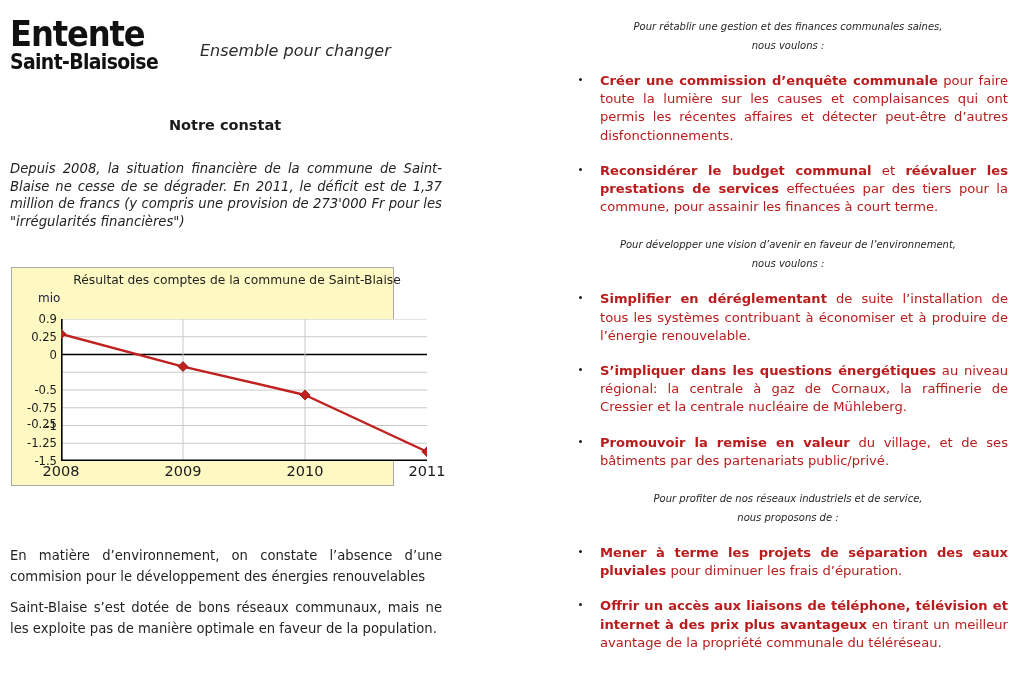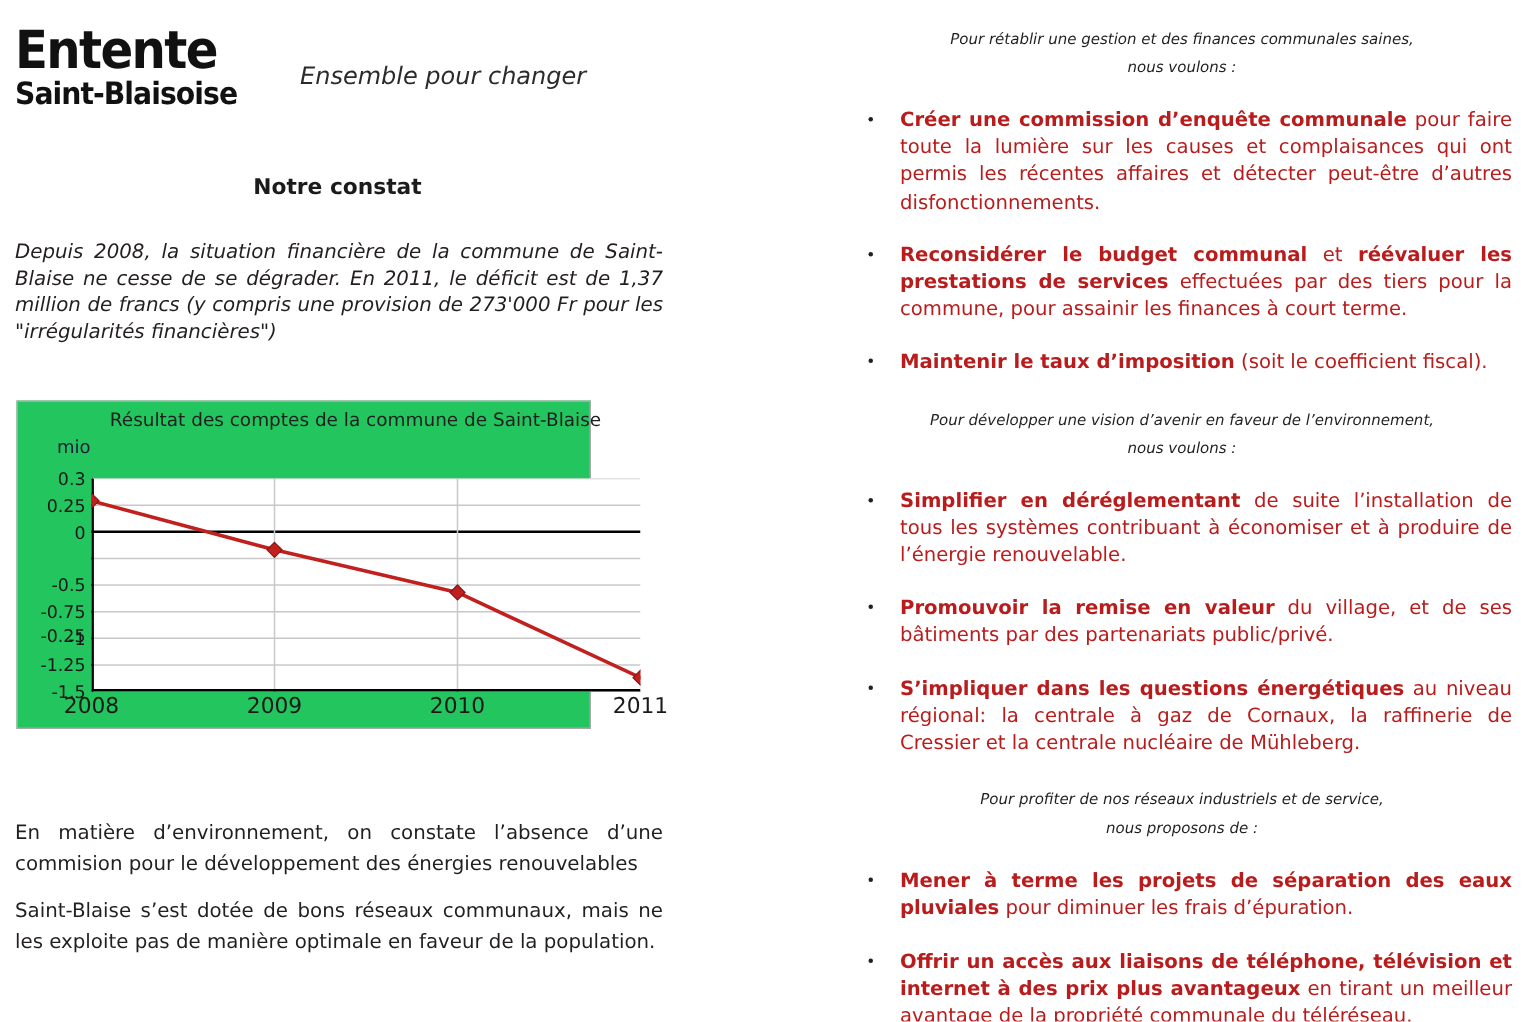--- a/index.html
+++ b/index.html
@@ -90,21 +90,21 @@
   }
 
   
   .chart-frame {
     position: absolute;
     left: 11px;
     top: 267px;
     width: 383px;
     height: 219px;
     border: 1px solid #a9a9a9;
-    background: #22c55e;
+    background: #fef9c3;
     box-sizing: border-box;
   }
   .chart-title {
     position: absolute;
     left: 30px;
     top: 5px;
     width: 390px;
     text-align: center;
     font-size: 12.3px;
     line-height: 15px;
@@ -257,21 +257,21 @@
           <line x1="0" x2="0" y1="142" y2="146" stroke="#000000" stroke-width="1.4"></line>
           <line x1="122" x2="122" y1="142" y2="146" stroke="#000000" stroke-width="1.4"></line>
           <line x1="244" x2="244" y1="142" y2="146" stroke="#000000" stroke-width="1.4"></line>
           <line x1="366" x2="366" y1="142" y2="146" stroke="#000000" stroke-width="1.4"></line>
           <polyline points="0,14.909999999999997 122,47.56999999999999 244,75.97 366,132.77" fill="none" stroke="#c0201e" stroke-width="2.4" stroke-linejoin="round" stroke-linecap="round"></polyline>
           <polygon points="0,9.909999999999997 5,14.909999999999997 0,19.909999999999997 -5,14.909999999999997" fill="#c0201e" stroke="#8d1513" stroke-width="0.8"></polygon>
           <polygon points="122,42.56999999999999 127,47.56999999999999 122,52.56999999999999 117,47.56999999999999" fill="#c0201e" stroke="#8d1513" stroke-width="0.8"></polygon>
           <polygon points="244,70.97 249,75.97 244,80.97 239,75.97" fill="#c0201e" stroke="#8d1513" stroke-width="0.8"></polygon>
           <polygon points="366,127.77000000000001 371,132.77 366,137.77 361,132.77" fill="#c0201e" stroke="#8d1513" stroke-width="0.8"></polygon>
         </svg>
-    <span class="ytick" style="top: 0px;">0.3</span>
+    <span class="ytick" style="top: 0px;">0.9</span>
         <span class="ytick" style="top: 17.75px;">0.25</span>
         <span class="ytick" style="top: 35.5px;">0</span>
         <span class="ytick" style="top: 60px; margin-top: 45px;">-0.25</span>
         <span class="ytick" style="top: 71px;">-0.5</span>
         <span class="ytick" style="top: 88.75px;">-0.75</span>
         <span class="ytick" style="top: 106.5px;">-1</span>
         <span class="ytick" style="top: 124.25px;">-1.25</span>
         <span class="ytick" style="top: 142px;">-1.5</span>
         <span class="xtick" style="left: 0px;">2008</span>
         <span class="xtick" style="left: 122px;">2009</span>
@@ -291,39 +291,35 @@
         <div>nous voulons :</div>
       </div>
       <div class="bullet-row">
         <span class="bullet-dot"></span>
         <div class="bullet-text"><b>Créer une commission d’enquête communale</b><span> pour faire toute la lumière sur les causes et complaisances qui ont permis les récentes affaires et détecter peut-être d’autres disfonctionnements.</span></div>
       </div>
       <div class="bullet-row">
         <span class="bullet-dot"></span>
         <div class="bullet-text"><b>Reconsidérer le budget communal</b><span> et </span><b>réévaluer les prestations de services</b><span> effectuées par des tiers pour la commune, pour assainir les finances à court terme.</span></div>
       </div>
-      <div class="bullet-row">
-        <span class="bullet-dot"></span>
-        <div class="bullet-text"><b>Maintenir le taux d’imposition</b><span> (soit le coefficient fiscal).</span></div>
-      </div>
       <div class="section-head head-gap">
         <div>Pour développer une vision d’avenir en faveur de l’environnement,</div>
         <div>nous voulons :</div>
       </div>
       <div class="bullet-row">
         <span class="bullet-dot"></span>
         <div class="bullet-text"><b>Simplifier en déréglementant</b><span> de suite l’installation de tous les systèmes contribuant à économiser et à produire de l’énergie renouvelable.</span></div>
       </div>
       <div class="bullet-row">
         <span class="bullet-dot"></span>
+        <div class="bullet-text"><b>S’impliquer dans les questions énergétiques</b><span> au niveau régional: la centrale à gaz de Cornaux, la raffinerie de Cressier et la centrale nucléaire de Mühleberg.</span></div>
+      </div>
+      <div class="bullet-row">
+        <span class="bullet-dot"></span>
         <div class="bullet-text"><b>Promouvoir la remise en valeur</b><span> du village, et de ses bâtiments par des partenariats public/privé.</span></div>
-      </div>
-      <div class="bullet-row">
-        <span class="bullet-dot"></span>
-        <div class="bullet-text"><b>S’impliquer dans les questions énergétiques</b><span> au niveau régional: la centrale à gaz de Cornaux, la raffinerie de Cressier et la centrale nucléaire de Mühleberg.</span></div>
       </div>
       <div class="section-head head-gap">
         <div>Pour profiter de nos réseaux industriels et de service,</div>
         <div>nous proposons de :</div>
       </div>
       <div class="bullet-row">
         <span class="bullet-dot"></span>
         <div class="bullet-text"><b>Mener à terme les projets de séparation des eaux pluviales</b><span> pour diminuer les frais d’épuration.</span></div>
       </div>
       <div class="bullet-row">

